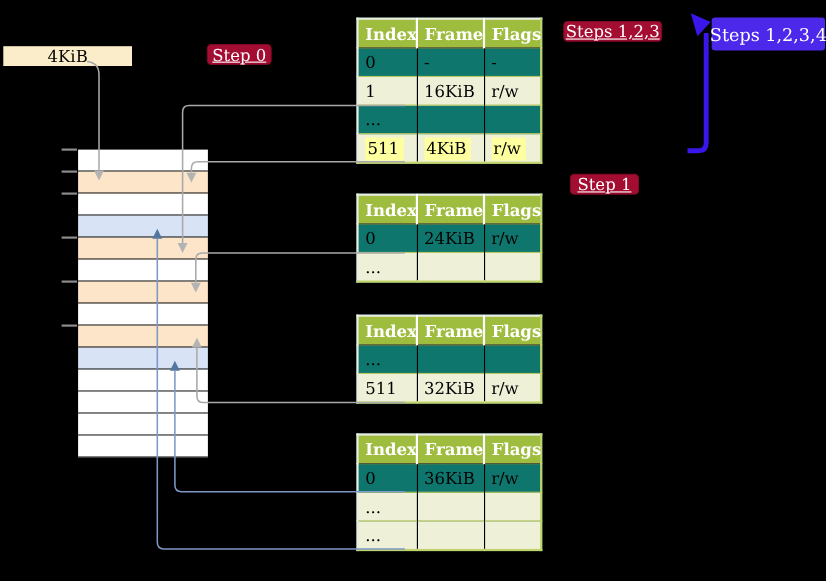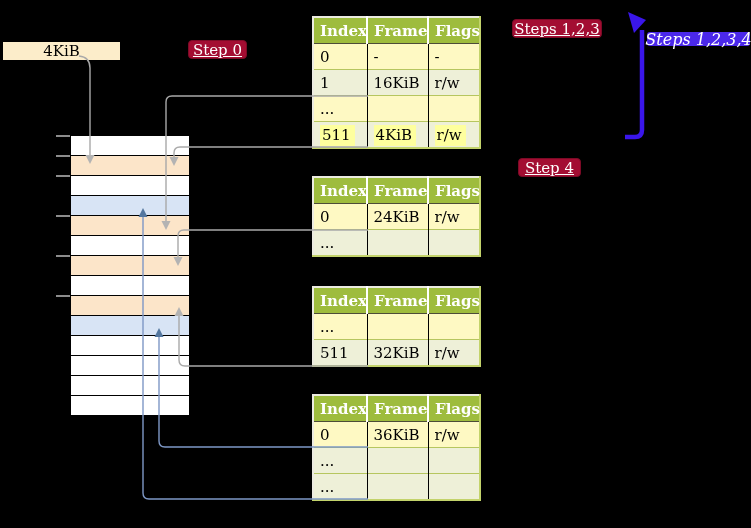--- a/index.html
+++ b/index.html
@@ -19,36 +19,36 @@
   .badge {
     position:absolute; color:#fff; font-size:15px;
     display:flex; align-items:center; justify-content:center;
     border-radius:4px; white-space:nowrap;
   }
   .badge.red  { background:var(--badge-red); border:1px solid var(--badge-red-border);text-decoration:underline; }
   .badge.blue { background:var(--badge-blue); border-radius:3px; }
   #b-step0     { left:188px; top:40px;  width:57px;  height:17px;text-align:center; }
   #b-steps123  { left:512px; top:19px;  width:88px;  height:17px; }
   #b-step4     { left:518px; top:158px; width:61px;  height:17px; }
-  #b-steps1234 { left:647px; top:32px;  width:103px; height:14px; font-size:16px;font-style:italic; }
+  #b-steps1234 { left:647px; top:16px;  width:103px; height:30px; font-size:16px; }
 
   
   #memory {
     position:absolute; left:71px; top:135px; width:118px;
     border-top:1px solid #000;
   }
   .mem-row { height:19px; border-bottom:1px solid #000; }
   .mem-row.white { background:#fff; }
   .mem-row.peach { background:var(--mem-peach); }
   .mem-row.blue  { background:var(--mem-blue); }
 
   
   .ptable {
-    position:absolute; left:312px; width:167px;
-    border-collapse:collapse; table-layout:fixed; background:#fef9c3;
+    position:absolute; left:324px; width:167px;
+    border-collapse:collapse; table-layout:fixed; background:#0f766e;
     font-size:15px;
     border:2px solid;
     border-color:var(--table-border-light) var(--table-border-green) var(--table-border-green) var(--table-border-light);
   }
   #t1 { top:16px; }  #t2 { top:176px; }  #t3 { top:286px; }  #t4 { top:394px; }
   .c-index { width:54px; } .c-frame { width:61px; } .c-flags { width:52px; }
   .ptable th {
     background:var(--header-green); color:#fff; font-weight:bold; text-align:left;
     height:25px; padding:0 0 0 6px; font-size:15px;
     border-right:2px solid #fff; border-bottom:1px solid var(--header-sep);
@@ -76,21 +76,21 @@
 </head>
 <body>
 
 <div id="canvas">
 
   <div id="frame-box">4KiB</div>
 
   <div id="b-step0" class="badge red">Step 0</div>
   <div id="b-steps123" class="badge red">Steps 1,2,3</div>
   <div id="b-steps1234" class="badge blue">Steps 1,2,3,4</div>
-  <div id="b-step4" class="badge red">Step 4</div>
+  <div id="b-step4" class="badge red">Step 1</div>
 
   <div id="memory">
       <div class="mem-row white"></div>
       <div class="mem-row peach"></div>
       <div class="mem-row white"></div>
       <div class="mem-row blue"></div>
       <div class="mem-row peach"></div>
       <div class="mem-row white"></div>
       <div class="mem-row peach"></div>
       <div class="mem-row white"></div>

